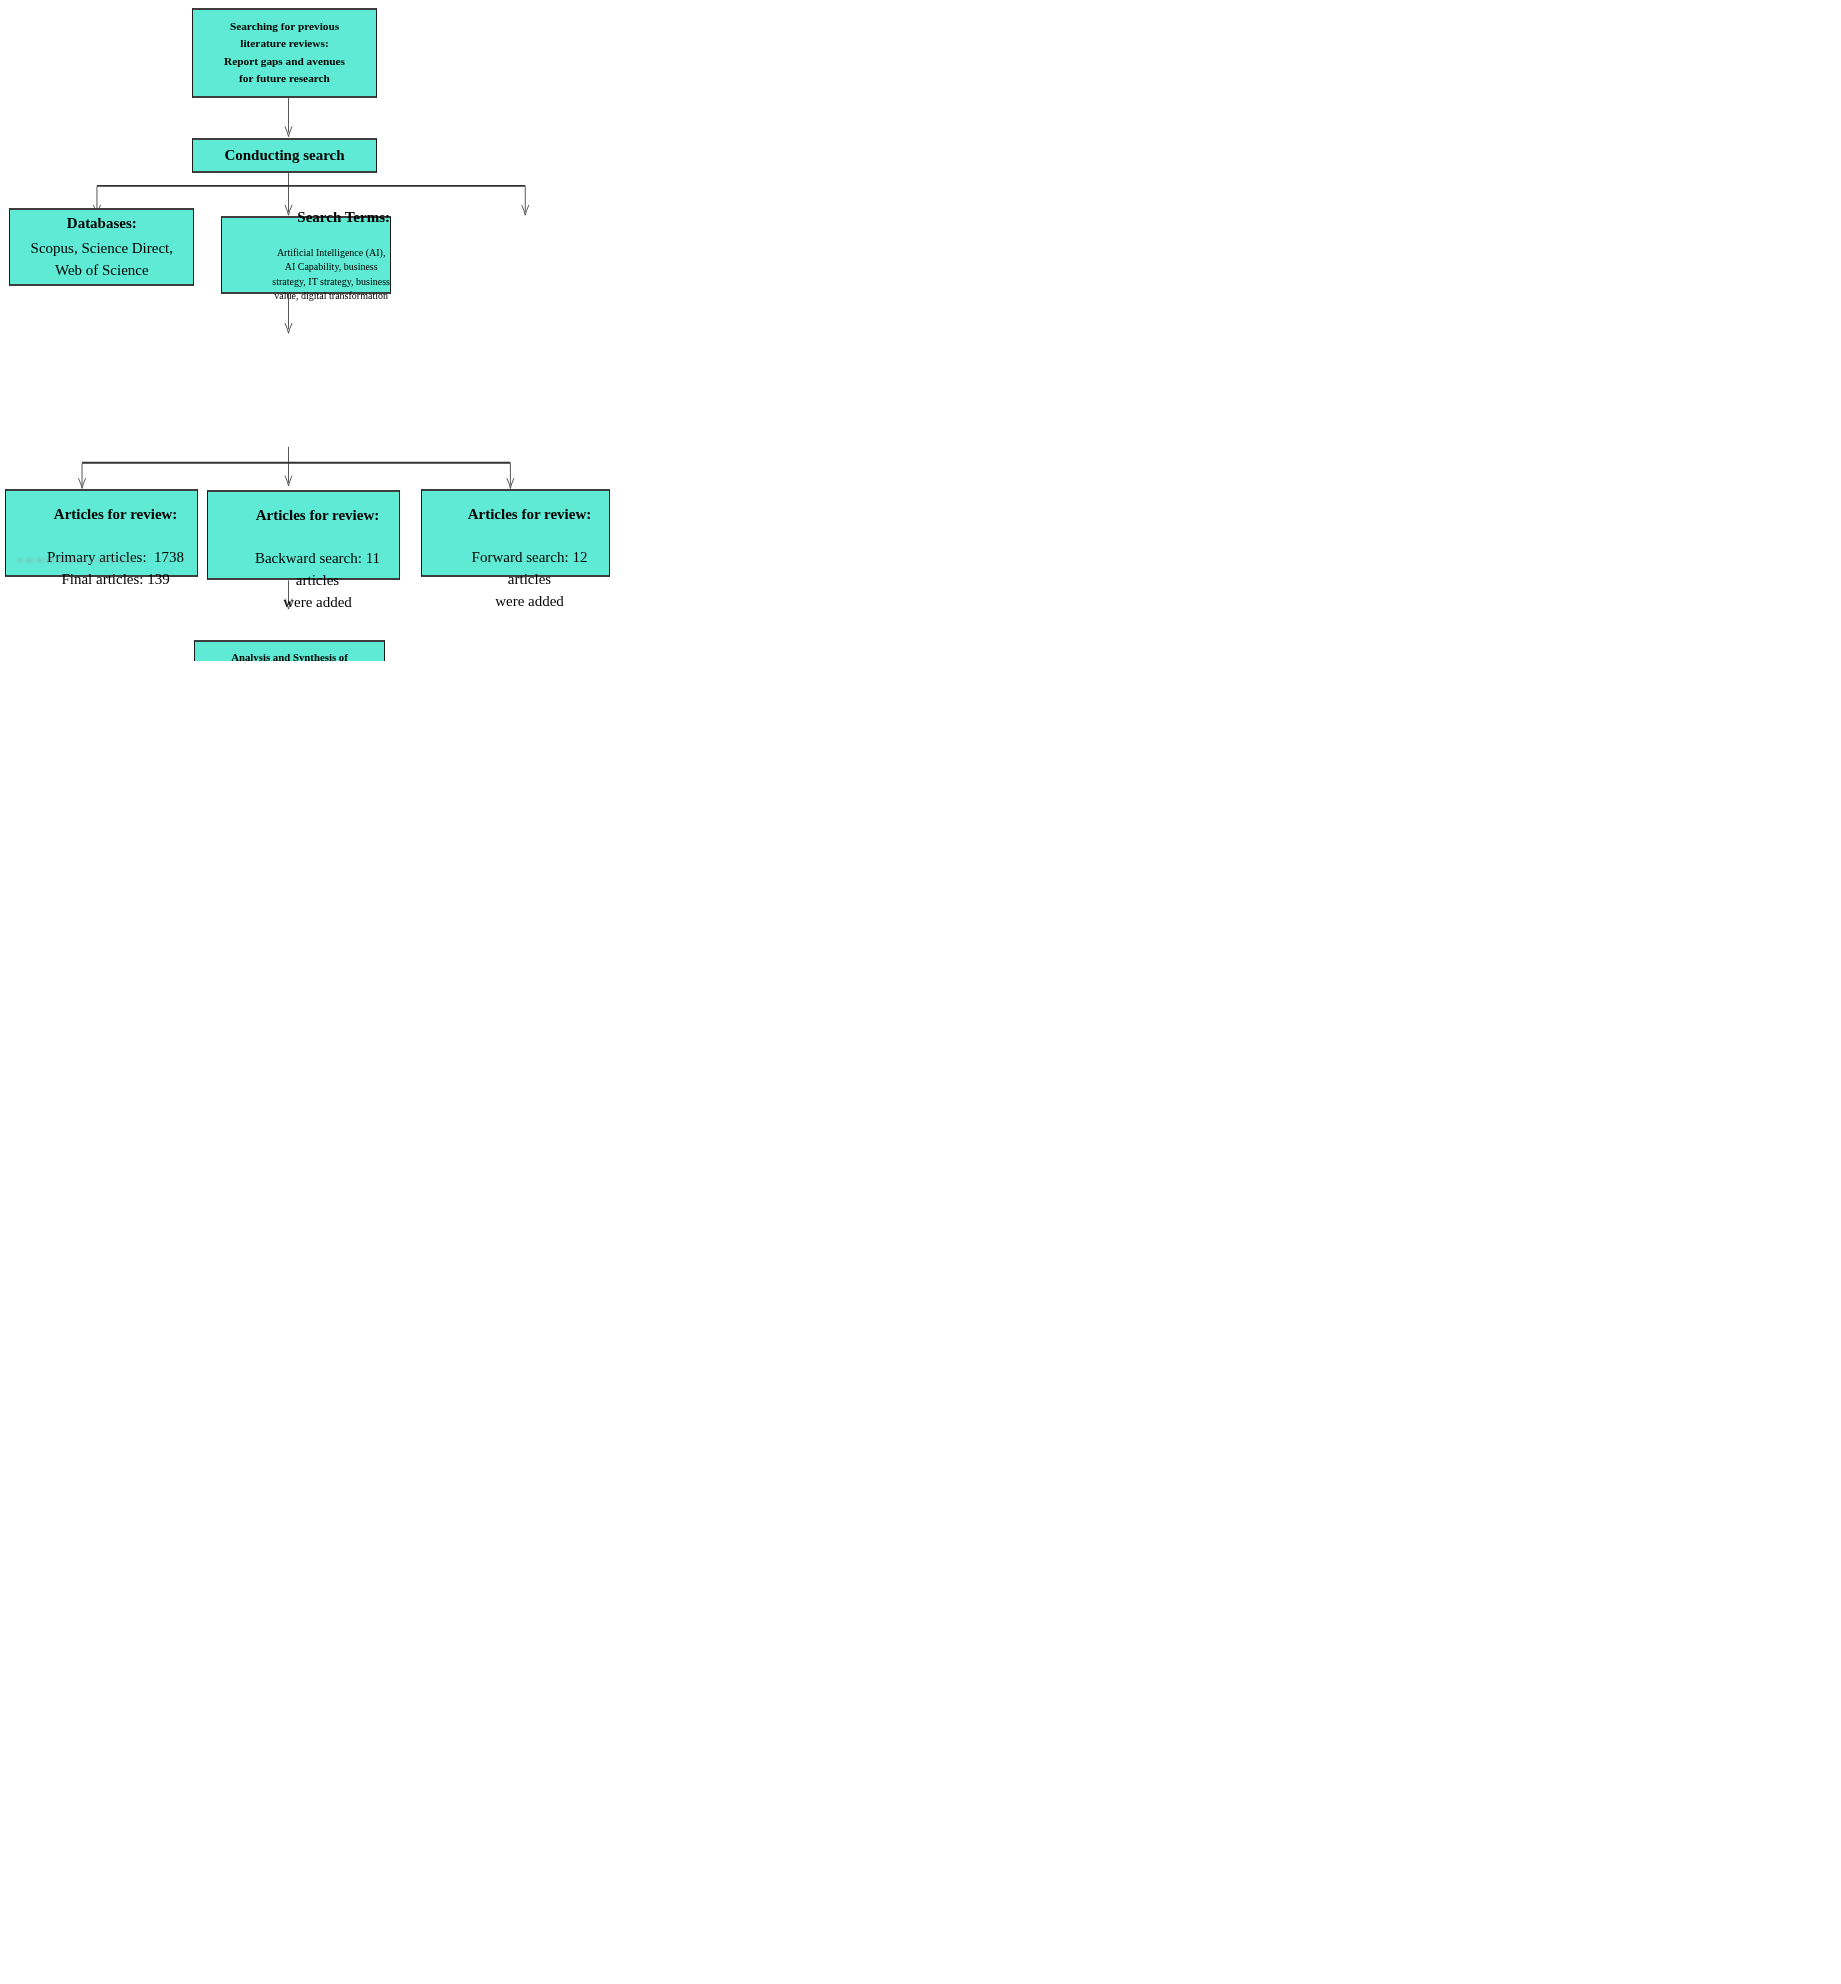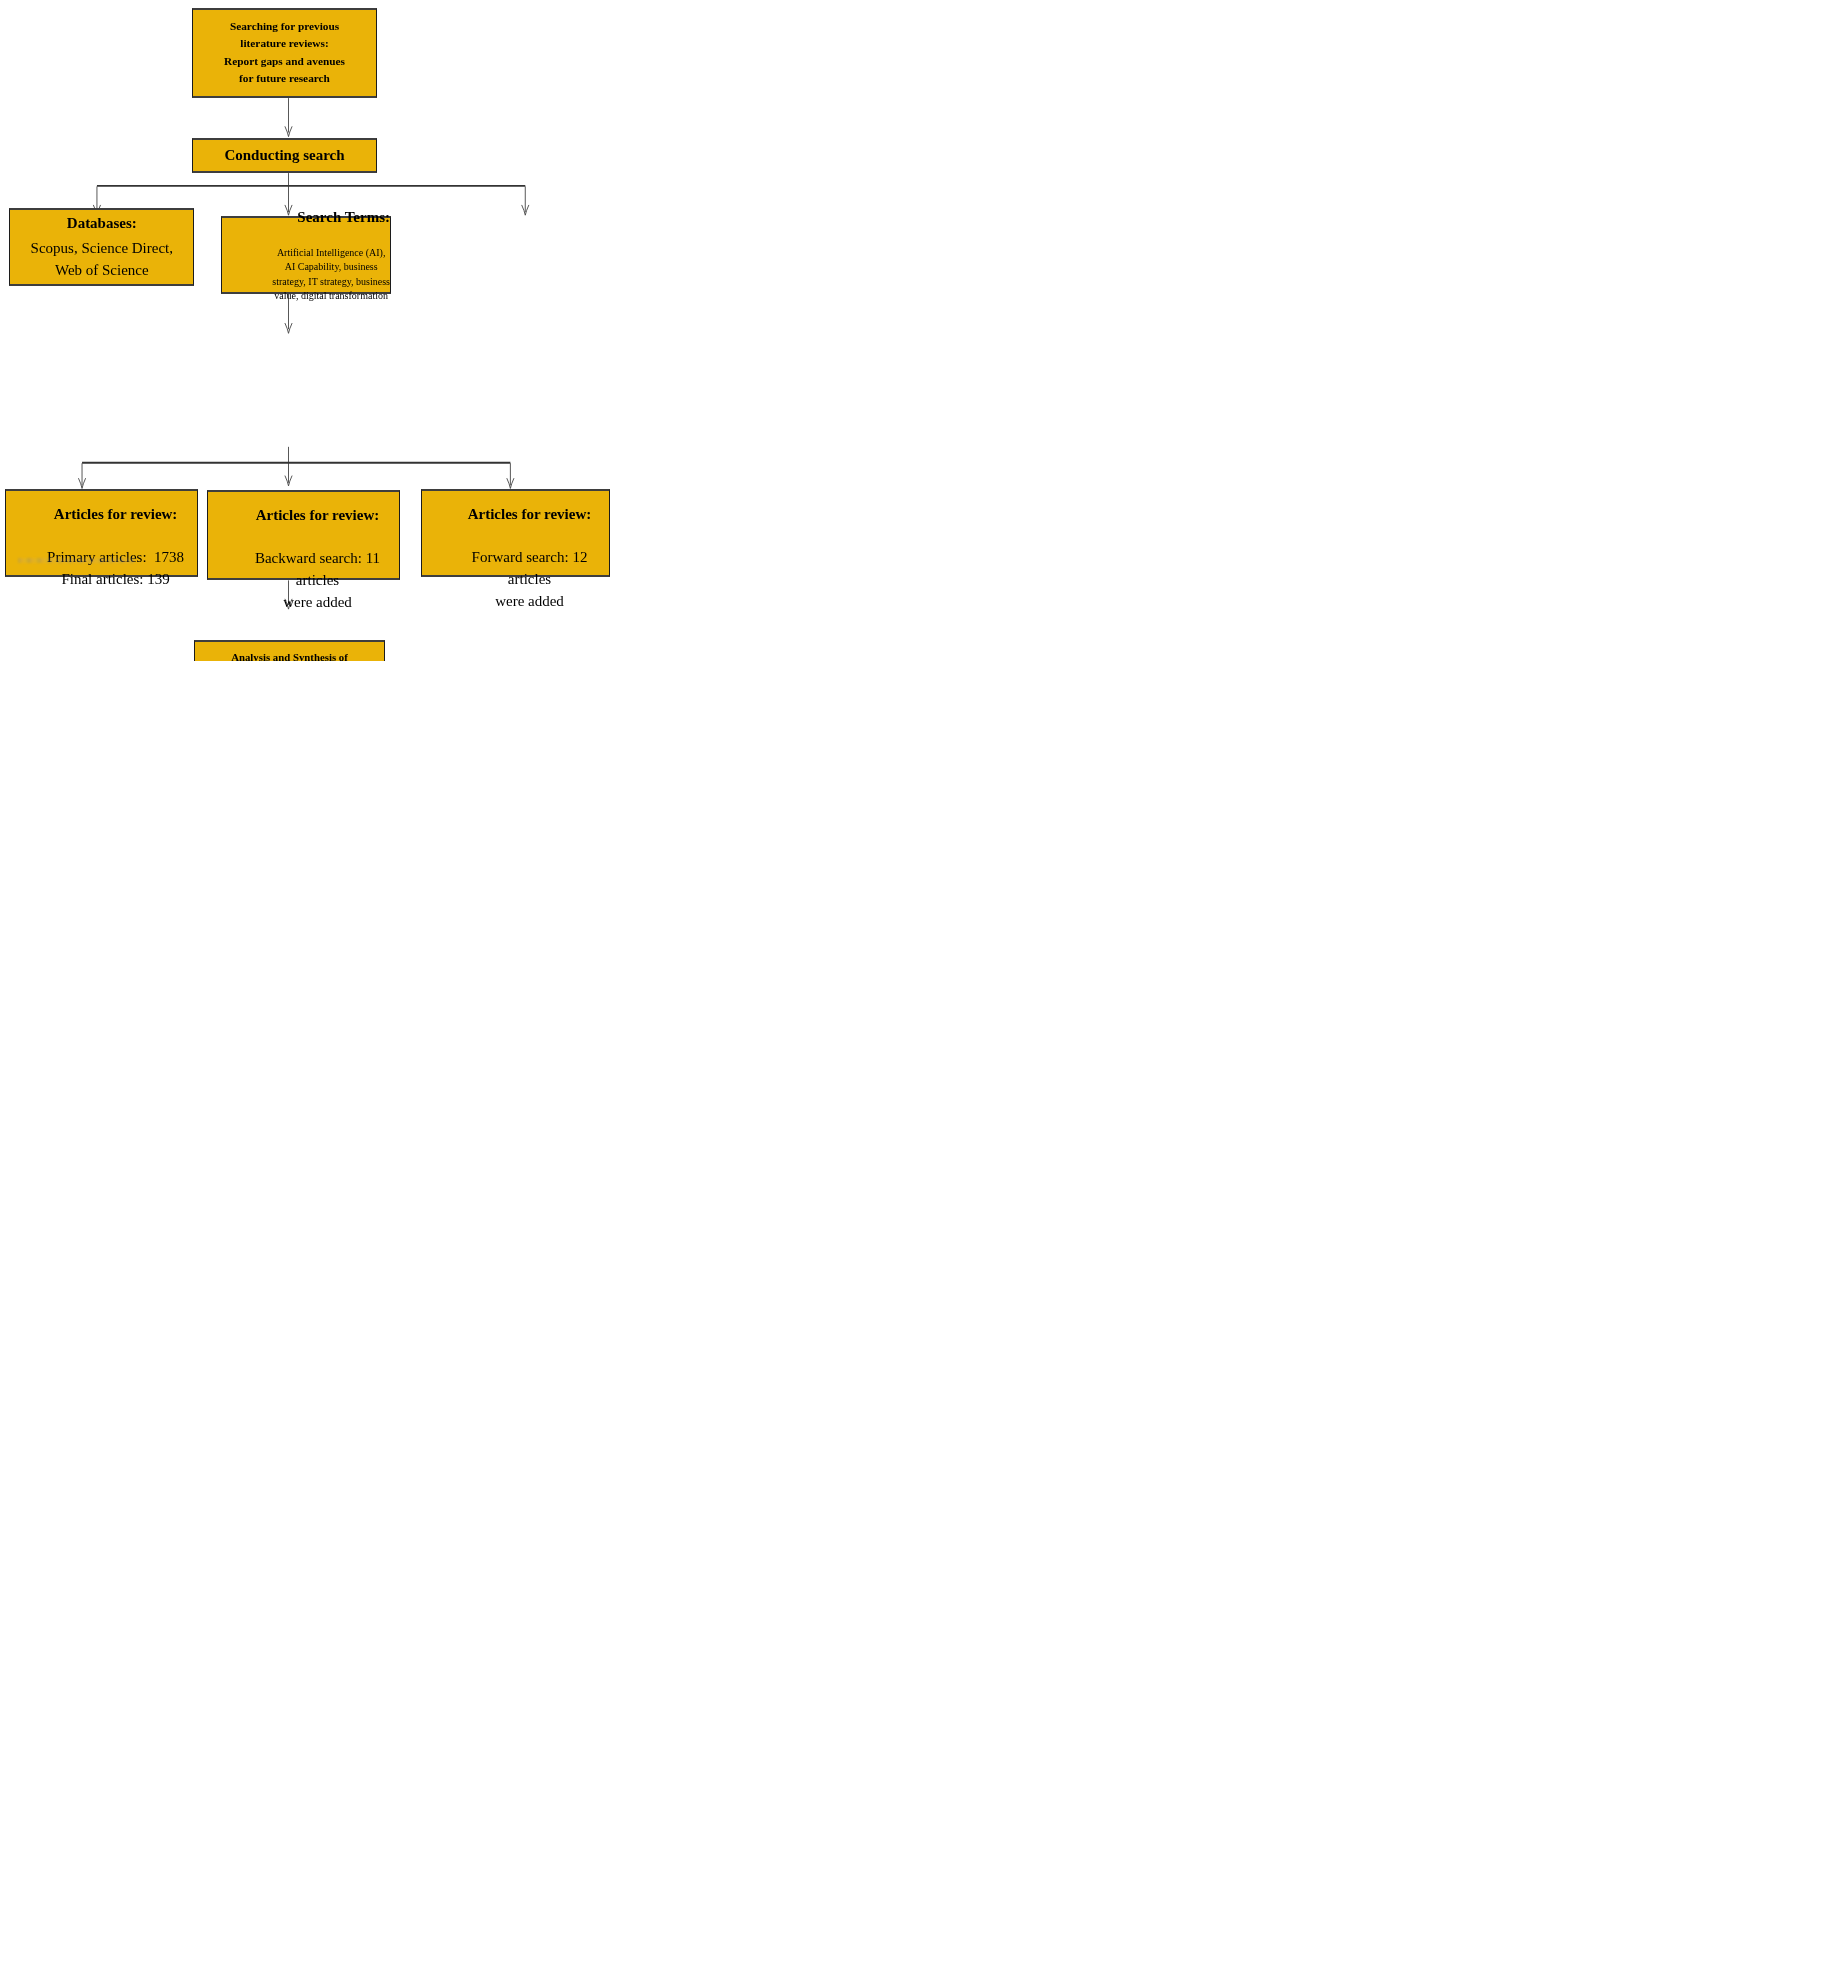--- a/index.html
+++ b/index.html
@@ -3,21 +3,21 @@
 <meta charset="utf-8">
 <style>
   html,body { margin:0; padding:0; background:#ffffff; }
   .canvas {
     position:relative; width:614px; height:661px; background:#ffffff;
     font-family:"Liberation Serif","DejaVu Serif",serif; color:#000;
     overflow:hidden;
   }
   .connector-layer { position:absolute; left:0; top:0; width:614px; height:661px; }
   .node {
-    position:absolute; background:#eab308; box-sizing:border-box;
+    position:absolute; background:#5eead4; box-sizing:border-box;
     border-left:1.5px solid var(--border-side,#1c1c1c);
     border-right:1.5px solid var(--border-side,#1c1c1c);
     border-top:2.6px solid var(--border-flat,#3e3e3e);
     border-bottom:2.6px solid var(--border-flat,#3e3e3e);
     display:flex; flex-direction:column; align-items:center; justify-content:center;
     text-align:center;
   }
   .node-title { font-weight:bold; font-size:15px; line-height:1.5; white-space:pre-wrap; }
   .node-body  { font-size:15px; line-height:1.45; white-space:pre-wrap; }
 

